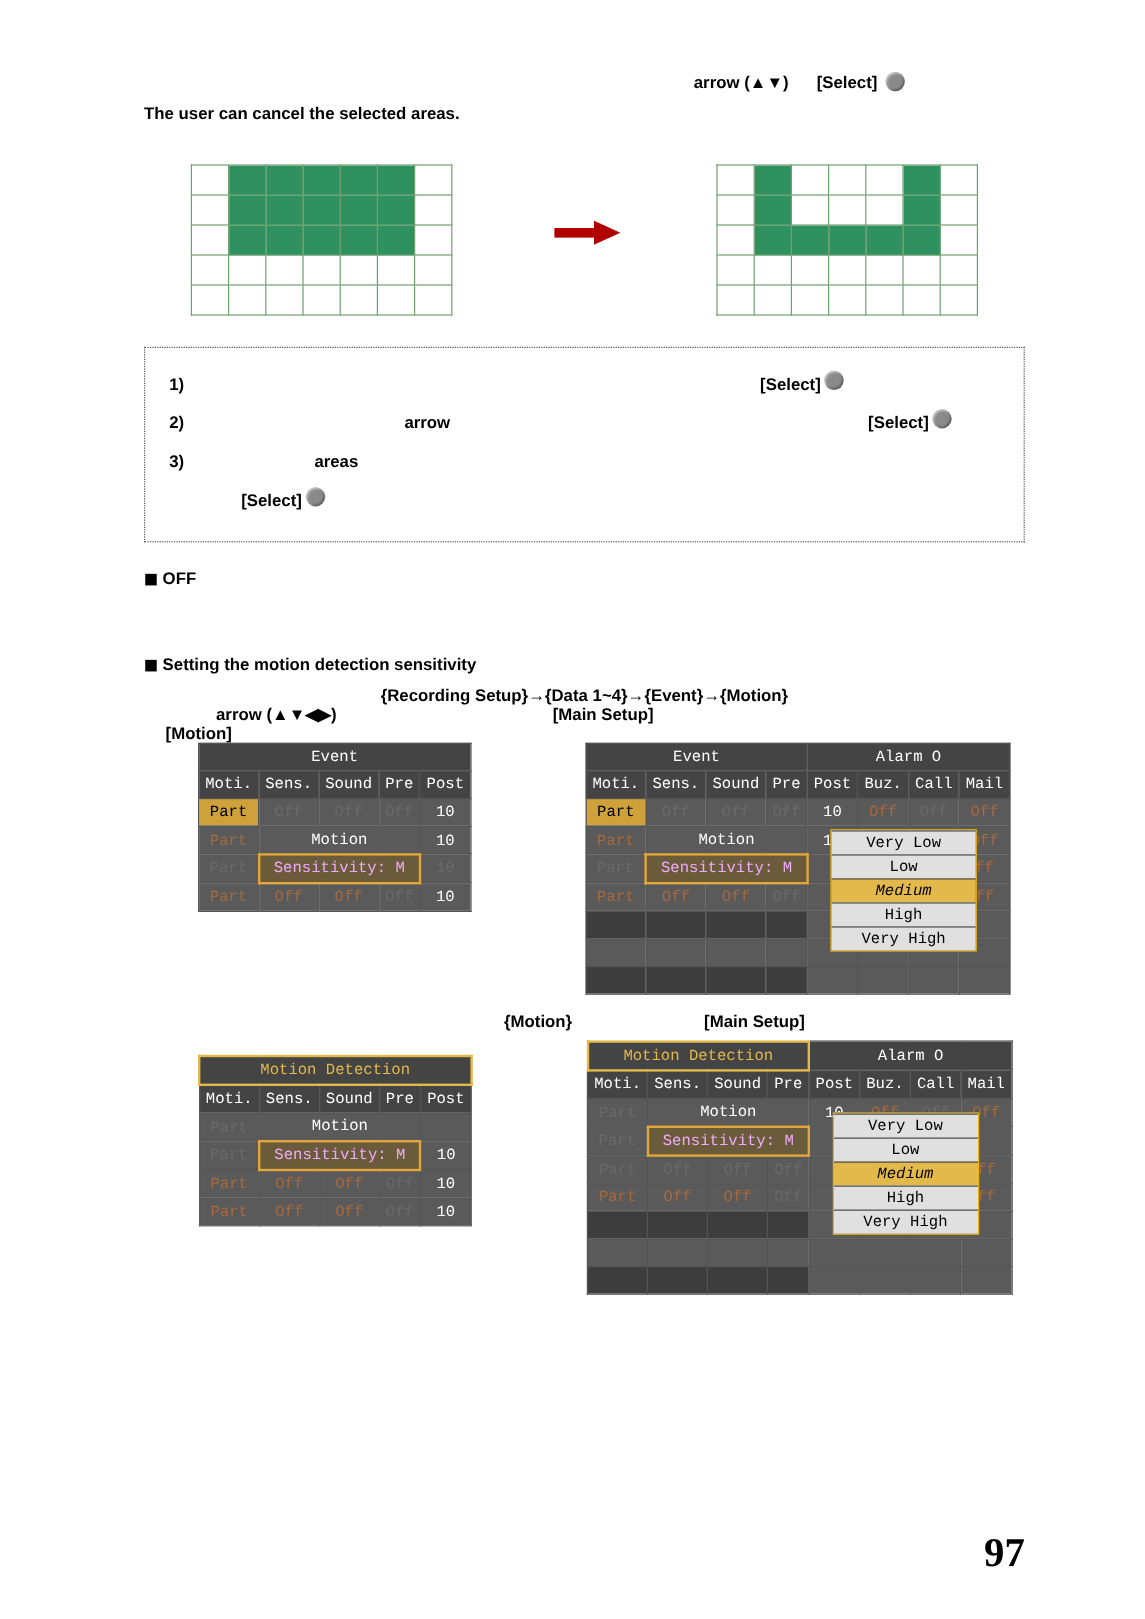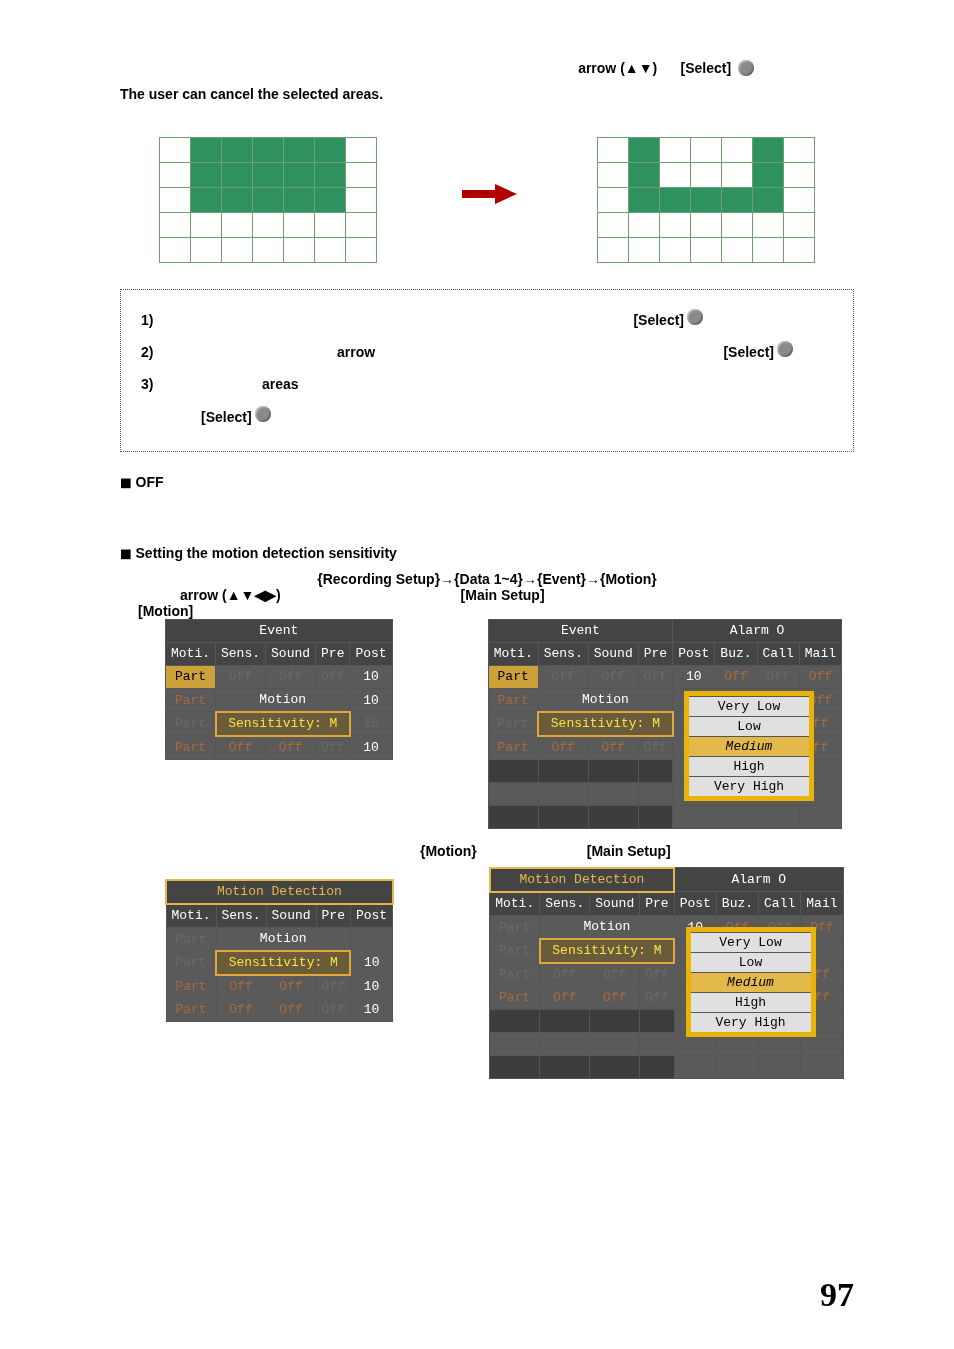--- a/index.html
+++ b/index.html
@@ -91,28 +91,28 @@
     background: #5a5a5a;
     color: #fff;
     text-align: center;
     height: 20px;
   }
   .dvr tr.hdr td { background: #444; color: #fff; font-weight: 400; }
   .dvr td.off { color: #a66a3e; }
   .dvr td.grey { color: #b0b0b0; }
   .dvr td.orange-bg { background: #cfa13a; color: #000; }
   .dvr td.orange-bd { border: 2px solid #e2a63a; background: #6a5b3b; }
-  .dvr td.orange-txt { color: #fde047; }
+  .dvr td.orange-txt { color: #f0abfc; }
   .dvr td.blank { background: #3d3d3d; }
   .dvr td.dim { color: #6a6a6a; }
   .dvr-wrap { position: relative; width: fit-content; }
   .overlay {
     position: absolute;
     background: #6d6d6d;
-    border: 5px solid #eab308;
+    border: 1px solid #eab308;
     font-family: "Courier New", monospace;
     font-size: 13px;
     color: #fff;
   }
   .overlay .opt   { background: #e0e0e0; color: #000; text-align: center; padding: 2px 6px; border-top: 1px solid #555; }
   .overlay .opt.sel { background: #e2b94a; font-style: italic; }
 
   .page-num {
     position: absolute;
     right: 100px;

